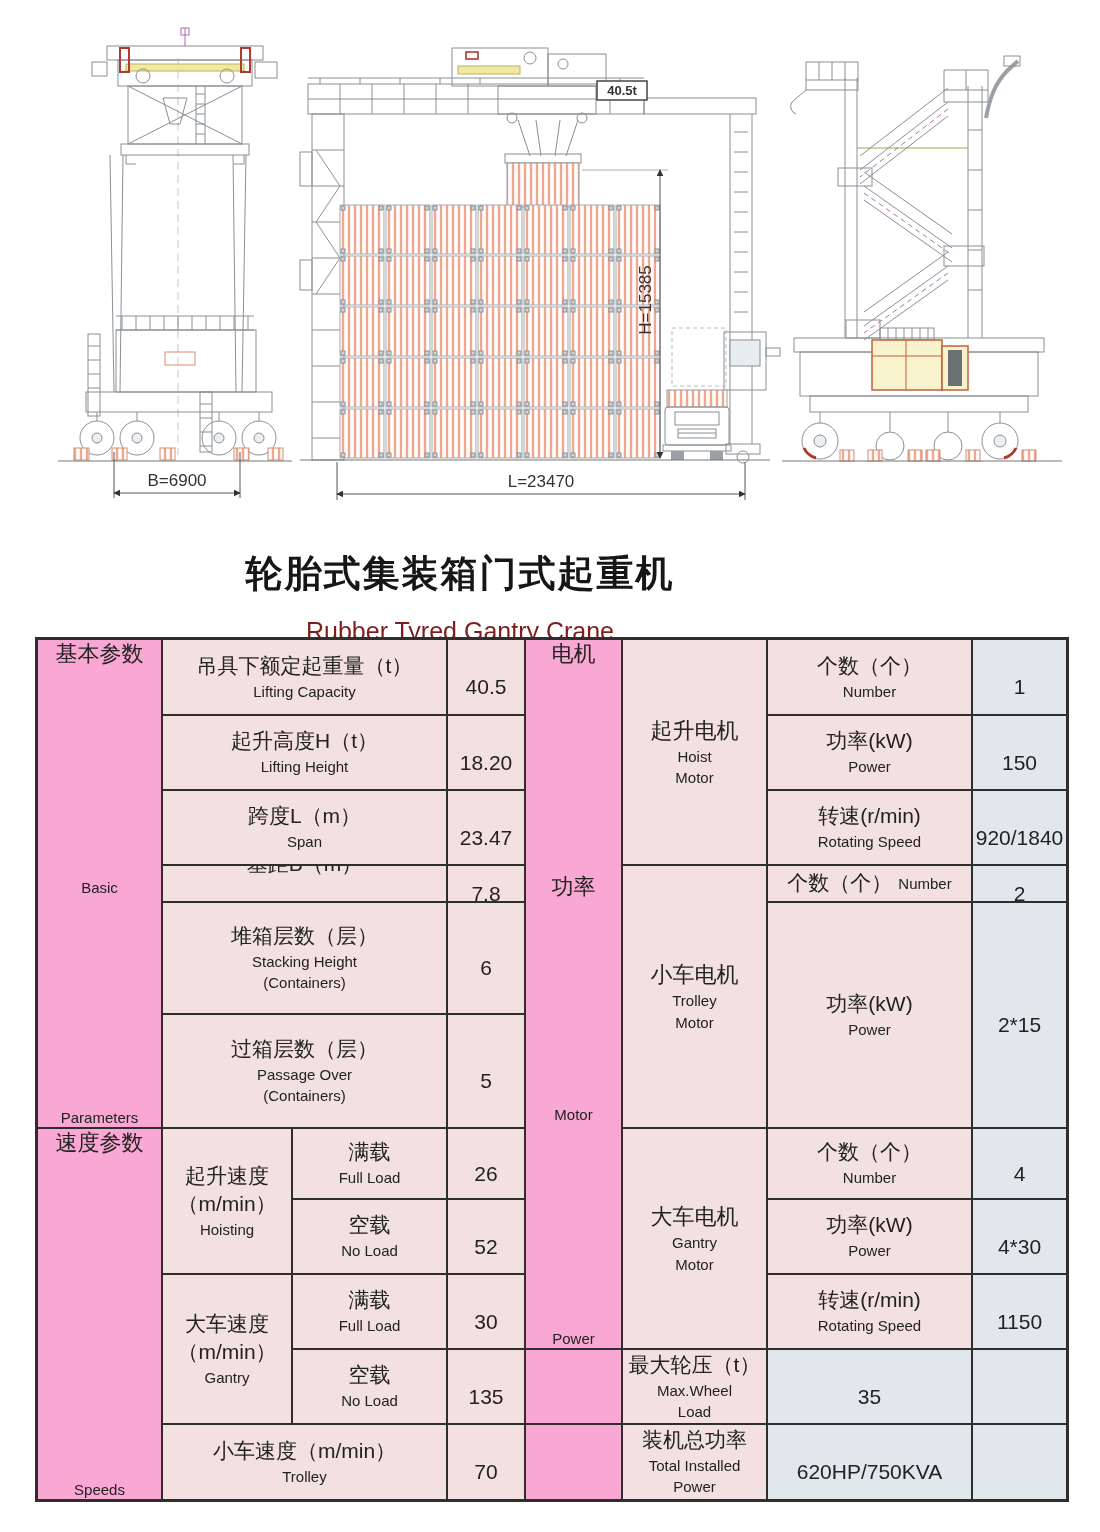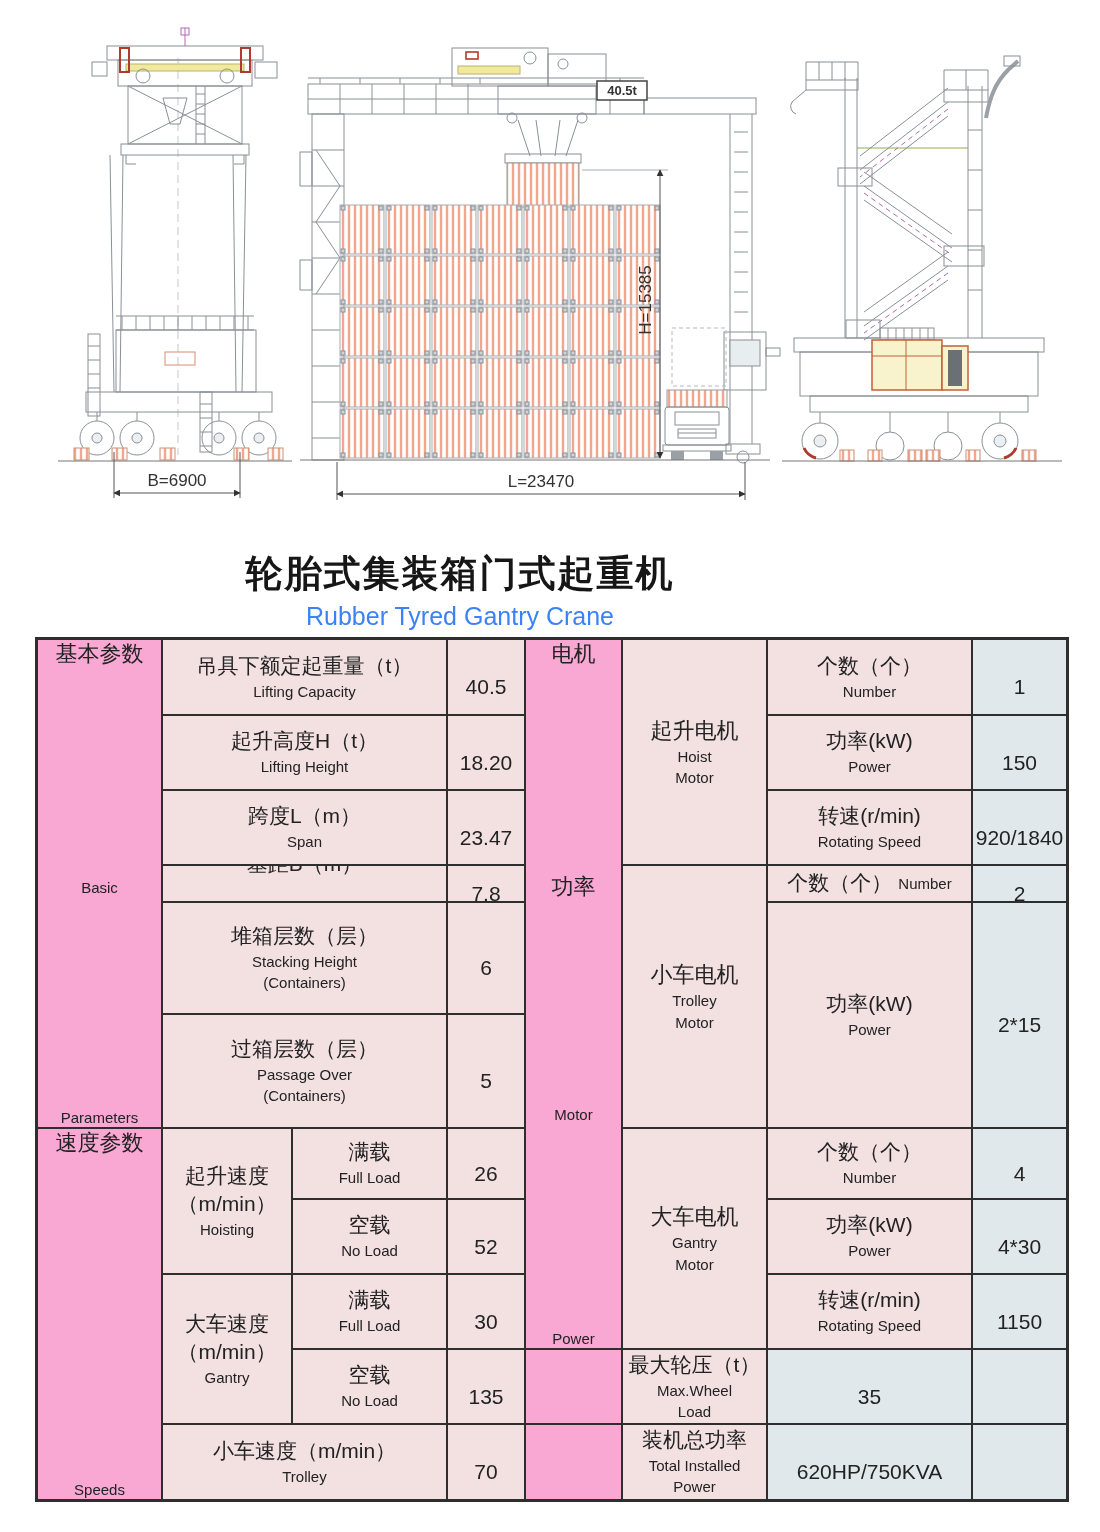--- a/index.html
+++ b/index.html
@@ -1,21 +1,21 @@
 <!DOCTYPE html>
 <html><head>
 <meta charset="utf-8">
 <style>
   html,body{margin:0;padding:0;background:#fff;}
   body{width:1100px;height:1532px;position:relative;overflow:hidden;
        font-family:"Liberation Sans","DejaVu Sans",sans-serif;color:#1c1c1c;}
   #drawings{position:absolute;left:0;top:0;}
   #title-block{position:absolute;left:0;top:549px;width:920px;text-align:center;}
   #title-zh{font-size:37px;font-weight:700;letter-spacing:2px;color:#161616;}
-  #title-en{font-size:25px;font-weight:400;margin-top:3px;color:#3b82f6;}
+  #title-en{font-size:25px;font-weight:400;margin-top:18px;color:#7f1d1d;}
   #spec-table{position:absolute;left:35px;top:637px;width:1030px;height:861px;
       display:grid;border:2px solid #2e2e2e;
       grid-template-columns:125px 130px 155px 78px 97px 145px 205px 95px;
       grid-template-rows:76px 75px 75px 37px 112px 114px 71px 75px 75px 75px 76px;}
   .c{border:1px solid #2e2e2e;display:flex;flex-direction:column;align-items:center;
      justify-content:center;text-align:center;line-height:1.28;gap:2px;overflow:hidden;}
   .row{flex-direction:column;gap:18px;}
   .row2{flex-direction:row;gap:6px;}
   .y{background:#f9a8d4;justify-content:space-between;}
   .p{background:#F3E1E1;}

